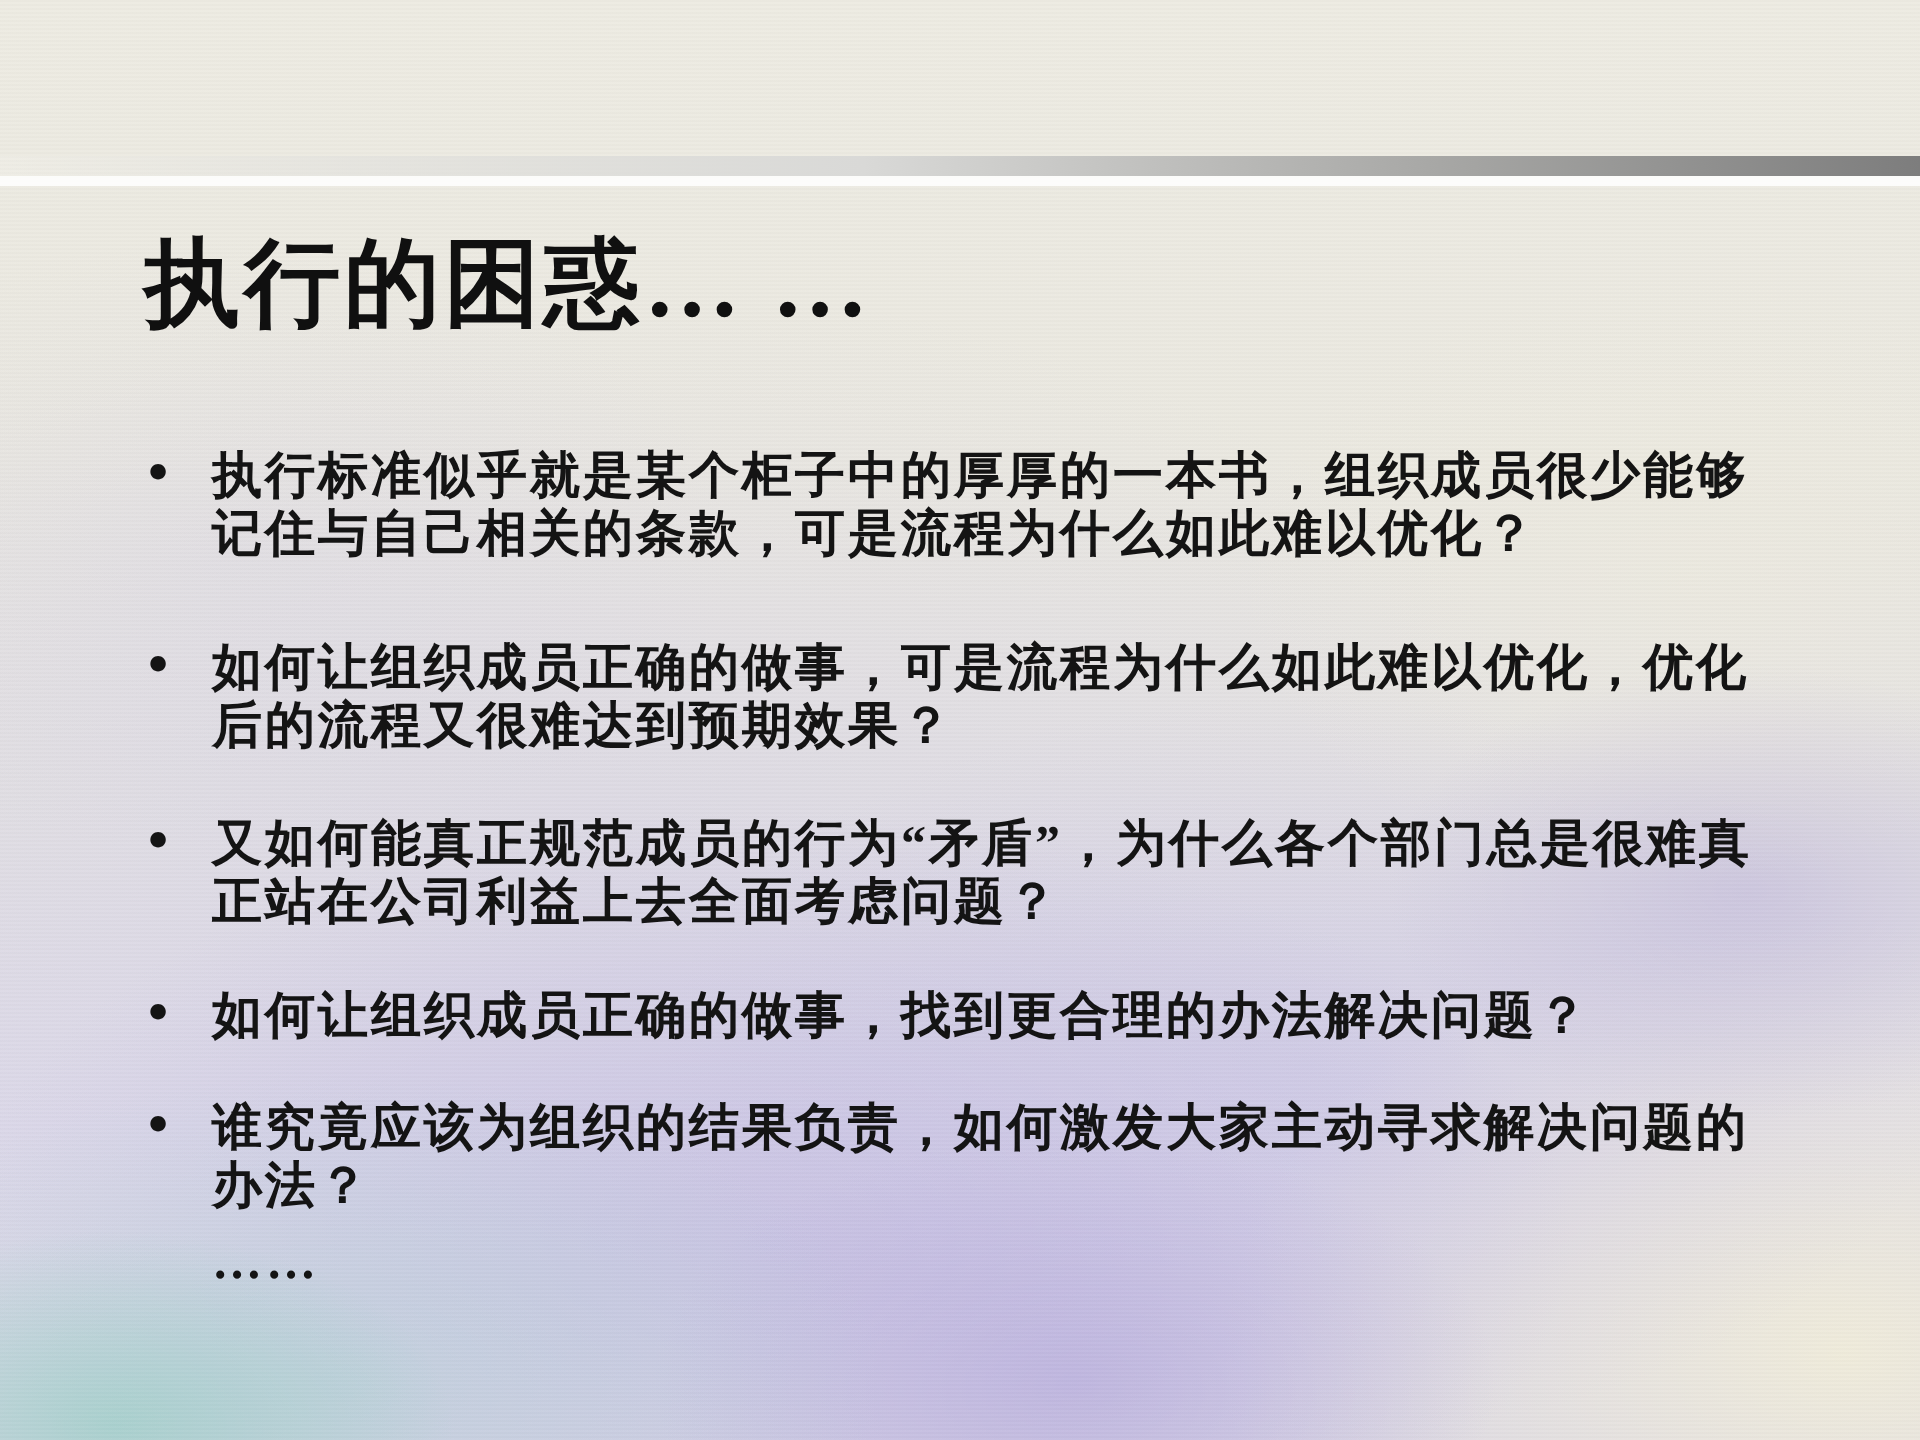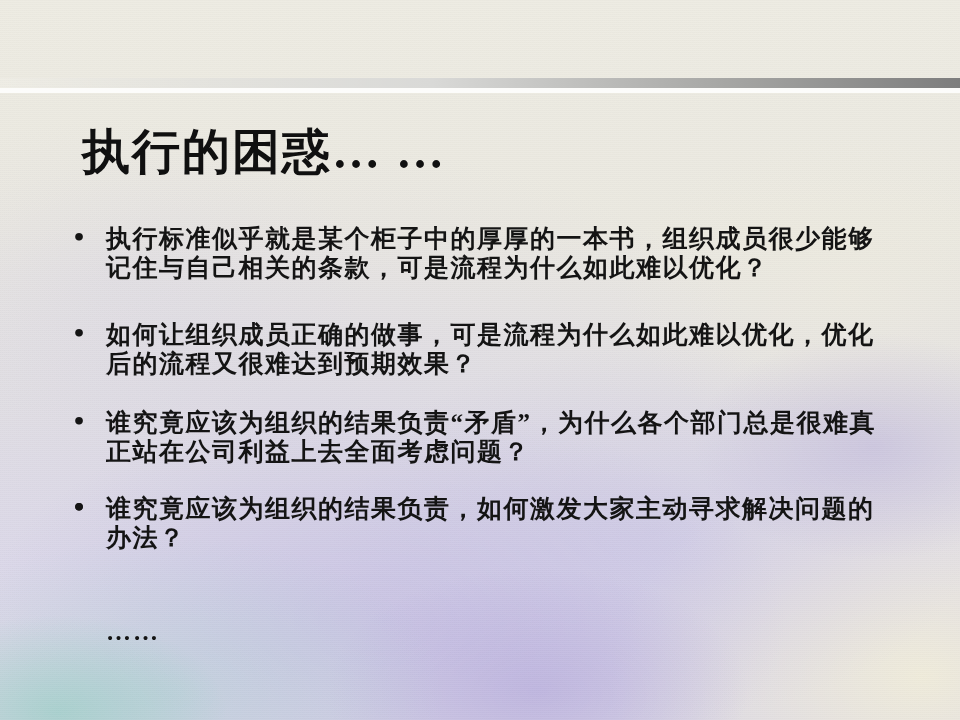--- a/index.html
+++ b/index.html
@@ -48,21 +48,21 @@
     left: 0;
     top: 88px;
     width: 960px;
     height: 5px;
     background: rgba(255,255,255,0.85);
   }
   .slide-title {
     position: absolute;
     left: 66px;
     top: 104px;
-    margin: 16px;
+    margin: 6px;
     font-size: 48px;
     font-weight: bold;
     letter-spacing: 2px;
     color: #101010;
     white-space: nowrap;
   }
   .bullet-list {
     position: absolute;
     left: 70px;
     top: 224px;
@@ -114,24 +114,25 @@
     <li class="bullet-item m38">
       <span class="bullet-marker">•</span>
       <span>执行标准似乎就是某个柜子中的厚厚的一本书，组织成员很少能够记住与自己相关的条款，可是流程为什么如此难以优化？</span>
     </li>
     <li class="bullet-item m30">
       <span class="bullet-marker">•</span>
       <span>如何让组织成员正确的做事，可是流程为什么如此难以优化，优化后的流程又很难达到预期效果？</span>
     </li>
     <li class="bullet-item m28">
       <span class="bullet-marker">•</span>
-      <span>谁究竟应该为组织的结果负责“矛盾”，为什么各个部门总是很难真正站在公司利益上去全面考虑问题？</span>
+      <span>又如何能真正规范成员的行为“矛盾”，为什么各个部门总是很难真正站在公司利益上去全面考虑问题？</span>
     </li>
     <li class="bullet-item m27">
       <span class="bullet-marker">•</span>
+      <span>如何让组织成员正确的做事，找到更合理的办法解决问题？</span>
     </li>
     <li class="bullet-item m10">
       <span class="bullet-marker">•</span>
       <span>谁究竟应该为组织的结果负责，如何激发大家主动寻求解决问题的办法？</span>
     </li>
   </ul>
 
   <div class="bullet-list" style="top: 618px;">
     <div class="trailing-ellipsis">……</div>
   </div>

